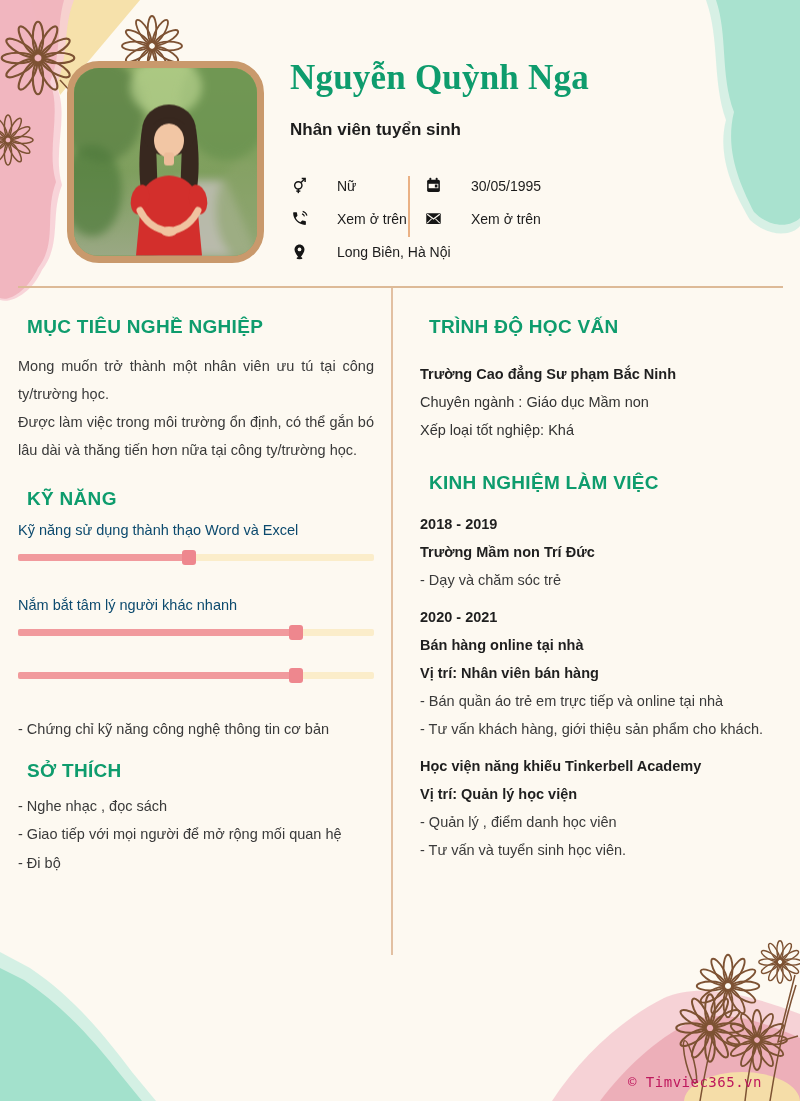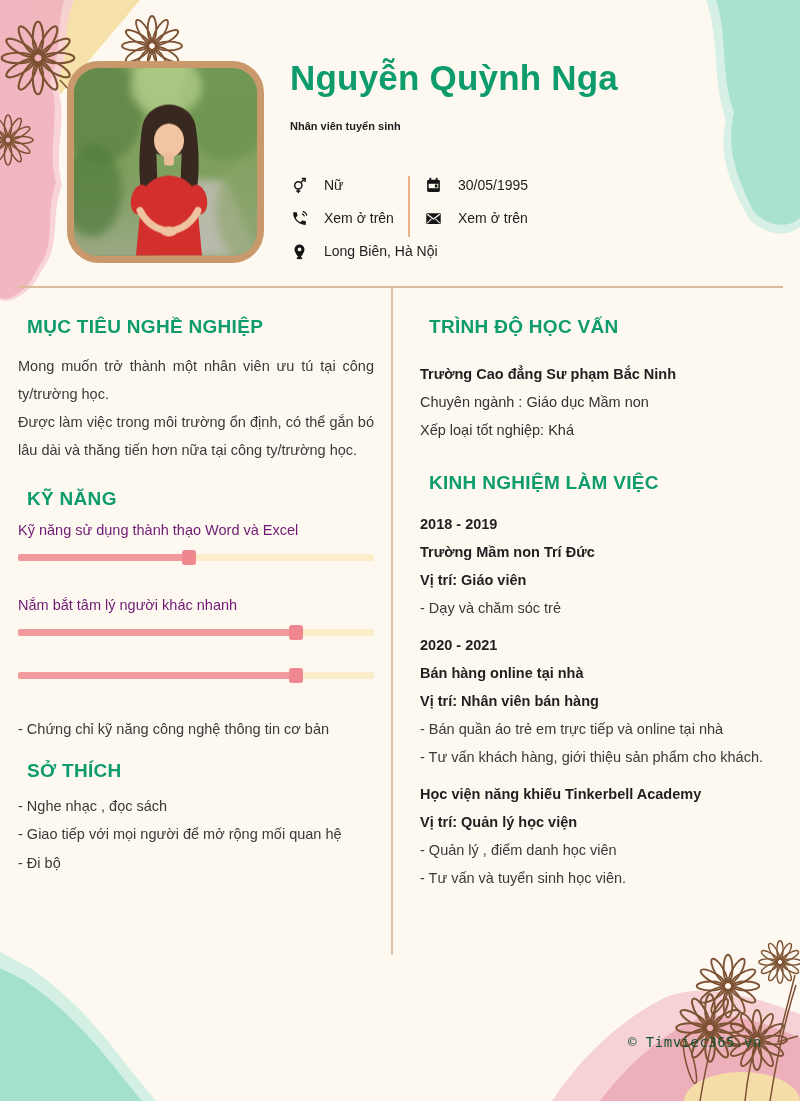--- a/index.html
+++ b/index.html
@@ -13,29 +13,29 @@
 
   
   .photo-frame {
     position:absolute; left:67px; top:61px; width:197px; height:202px;
     border:7px solid #c9996c; border-radius:32px; overflow:hidden;
     background:#7f9f5e; z-index:2;
   }
   .photo-frame svg { display:block; width:100%; height:100%; }
   .name {
     position:absolute; left:290px; top:58px; z-index:2;
-    font-size:35px; font-weight:bold; color:#0e9c6d; letter-spacing:.2px;
+    font-size:35px; font-weight:bold; color:#0e9c6d; letter-spacing:.2px;font-family:Liberation Serif, serif;
   }
   .job-title {
     position:absolute; left:290px; top:120px; z-index:2;
-    font-size:11px; font-weight:bold; color:#1d1d1d;
+    font-size:17px; font-weight:bold; color:#1d1d1d;
   }
   .contact { position:absolute; left:290px; top:169px; width:480px; z-index:2; }
   .contact-row { display:flex; align-items:center; height:33px; }
-  .contact-cell { display:flex; gap:16px; font-size:14px; color:#1c1c1c; }
+  .contact-cell { display:flex; align-items:center; gap:29px; font-size:14px; color:#1c1c1c; }
   .contact-cell.c1 { width:134px; }
   .contact-cell .ic { display:inline-flex; width:18px; justify-content:center; }
   .contact-vdiv { position:absolute; left:408px; top:176px; width:2px; height:61px; background:#eab184; z-index:2; }
 
   
   .divider-h { position:absolute; left:18px; top:286px; width:765px; height:2px; background:#ddba97; z-index:1; }
   .divider-v { position:absolute; left:391px; top:288px; width:2px; height:667px; background:#e2c0a2; z-index:1; }
 
   
   .col-left  { position:absolute; left:18px;  top:312px; width:356px; z-index:2; }
@@ -45,21 +45,21 @@
   }
   .col-left h2.sec { margin-top:4px; margin-bottom:14px; }
   .body-text { font-size:14.5px; line-height:28px; color:#3a3a3a; }
   .just { text-align:justify; }
   .just p { margin:0; }
 
   
   .skills-wrap { margin-top:24px; }
   .skills-wrap h2.sec { margin-top:0; margin-bottom:12px; }
   .skill { margin-bottom:36px; }
-  .skill-label { font-size:14.5px; color:#701a75; margin-bottom:16px; }
+  .skill-label { font-size:14.5px; color:#0c4a6e; margin-bottom:16px; }
   .bar { position:relative; height:7px; background:#fbedca; border-radius:2px; }
   .bar-fill { position:absolute; left:0; top:0; height:7px; background:#f19a9d; border-radius:2px 0 0 2px; }
   .bar-thumb { position:absolute; right:-7px; top:-4px; width:14px; height:15px; background:#ee878e; border-radius:3px; }
 
   .cert-wrap h2.sec { margin-top:0; margin-bottom:12px; }
   .hobby-wrap { margin-top:16px; }
   .hobby-wrap h2.sec { margin-bottom:10px; }
   .line-item { font-size:14.5px; line-height:28.5px; color:#3a3a3a; }
 
   
@@ -68,23 +68,23 @@
   .edu-line { font-size:14.5px; line-height:28px; color:#333; }
   .b { font-weight:bold; color:#1f1f1f; }
   .exp-heading { margin-top:28px !important; }
   .exp-entries { margin-top:16px; }
   .exp-entry { margin-bottom:9px; }
   .exp-line { font-size:14.5px; line-height:28px; }
   .exp-line.plain { color:#3a3a3a; }
 
   
   .footer-credit {
-    position:absolute; left:628px; top:1034px; z-index:3;
+    position:absolute; left:628px; top:1074px; z-index:3;
     font-family:"DejaVu Sans Mono", monospace; font-size:14px;
-    color:#14532d; letter-spacing:.5px;
+    color:#be185d; letter-spacing:.5px;
   }
 </style>
 </head>
 <body>
 
 <div class="page">
 
   <svg class="decor" viewBox="0 0 800 1101" xmlns="http://www.w3.org/2000/svg" aria-hidden="true">
     <defs>
       <g id="daisy" fill="none" stroke="#7d5233" stroke-width="1.5">
@@ -305,21 +305,20 @@
       <div class="edu-line">Chuyên ngành : Giáo dục Mầm non</div>
       <div class="edu-line">Xếp loại tốt nghiệp: Khá</div>
     </div>
 
     <h2 class="sec exp-heading">KINH NGHIỆM LÀM VIỆC</h2>
     <div class="exp-entries">
 
       <div class="exp-entry">
         <div class="exp-line b">2018 - 2019</div>
         <div class="exp-line b">Trường Mầm non Trí Đức</div>
-        <div class="exp-line b">Vị trí: Giáo viên</div>
         <div class="exp-line plain">- Dạy và chăm sóc trẻ</div>
       </div>
 
       <div class="exp-entry">
         <div class="exp-line b">2020 - 2021</div>
         <div class="exp-line b">Bán hàng online tại nhà</div>
         <div class="exp-line b">Vị trí: Nhân viên bán hàng</div>
         <div class="exp-line plain">- Bán quần áo trẻ em trực tiếp và online tại nhà</div>
         <div class="exp-line plain">- Tư vấn khách hàng, giới thiệu sản phẩm cho khách.</div>
       </div>

